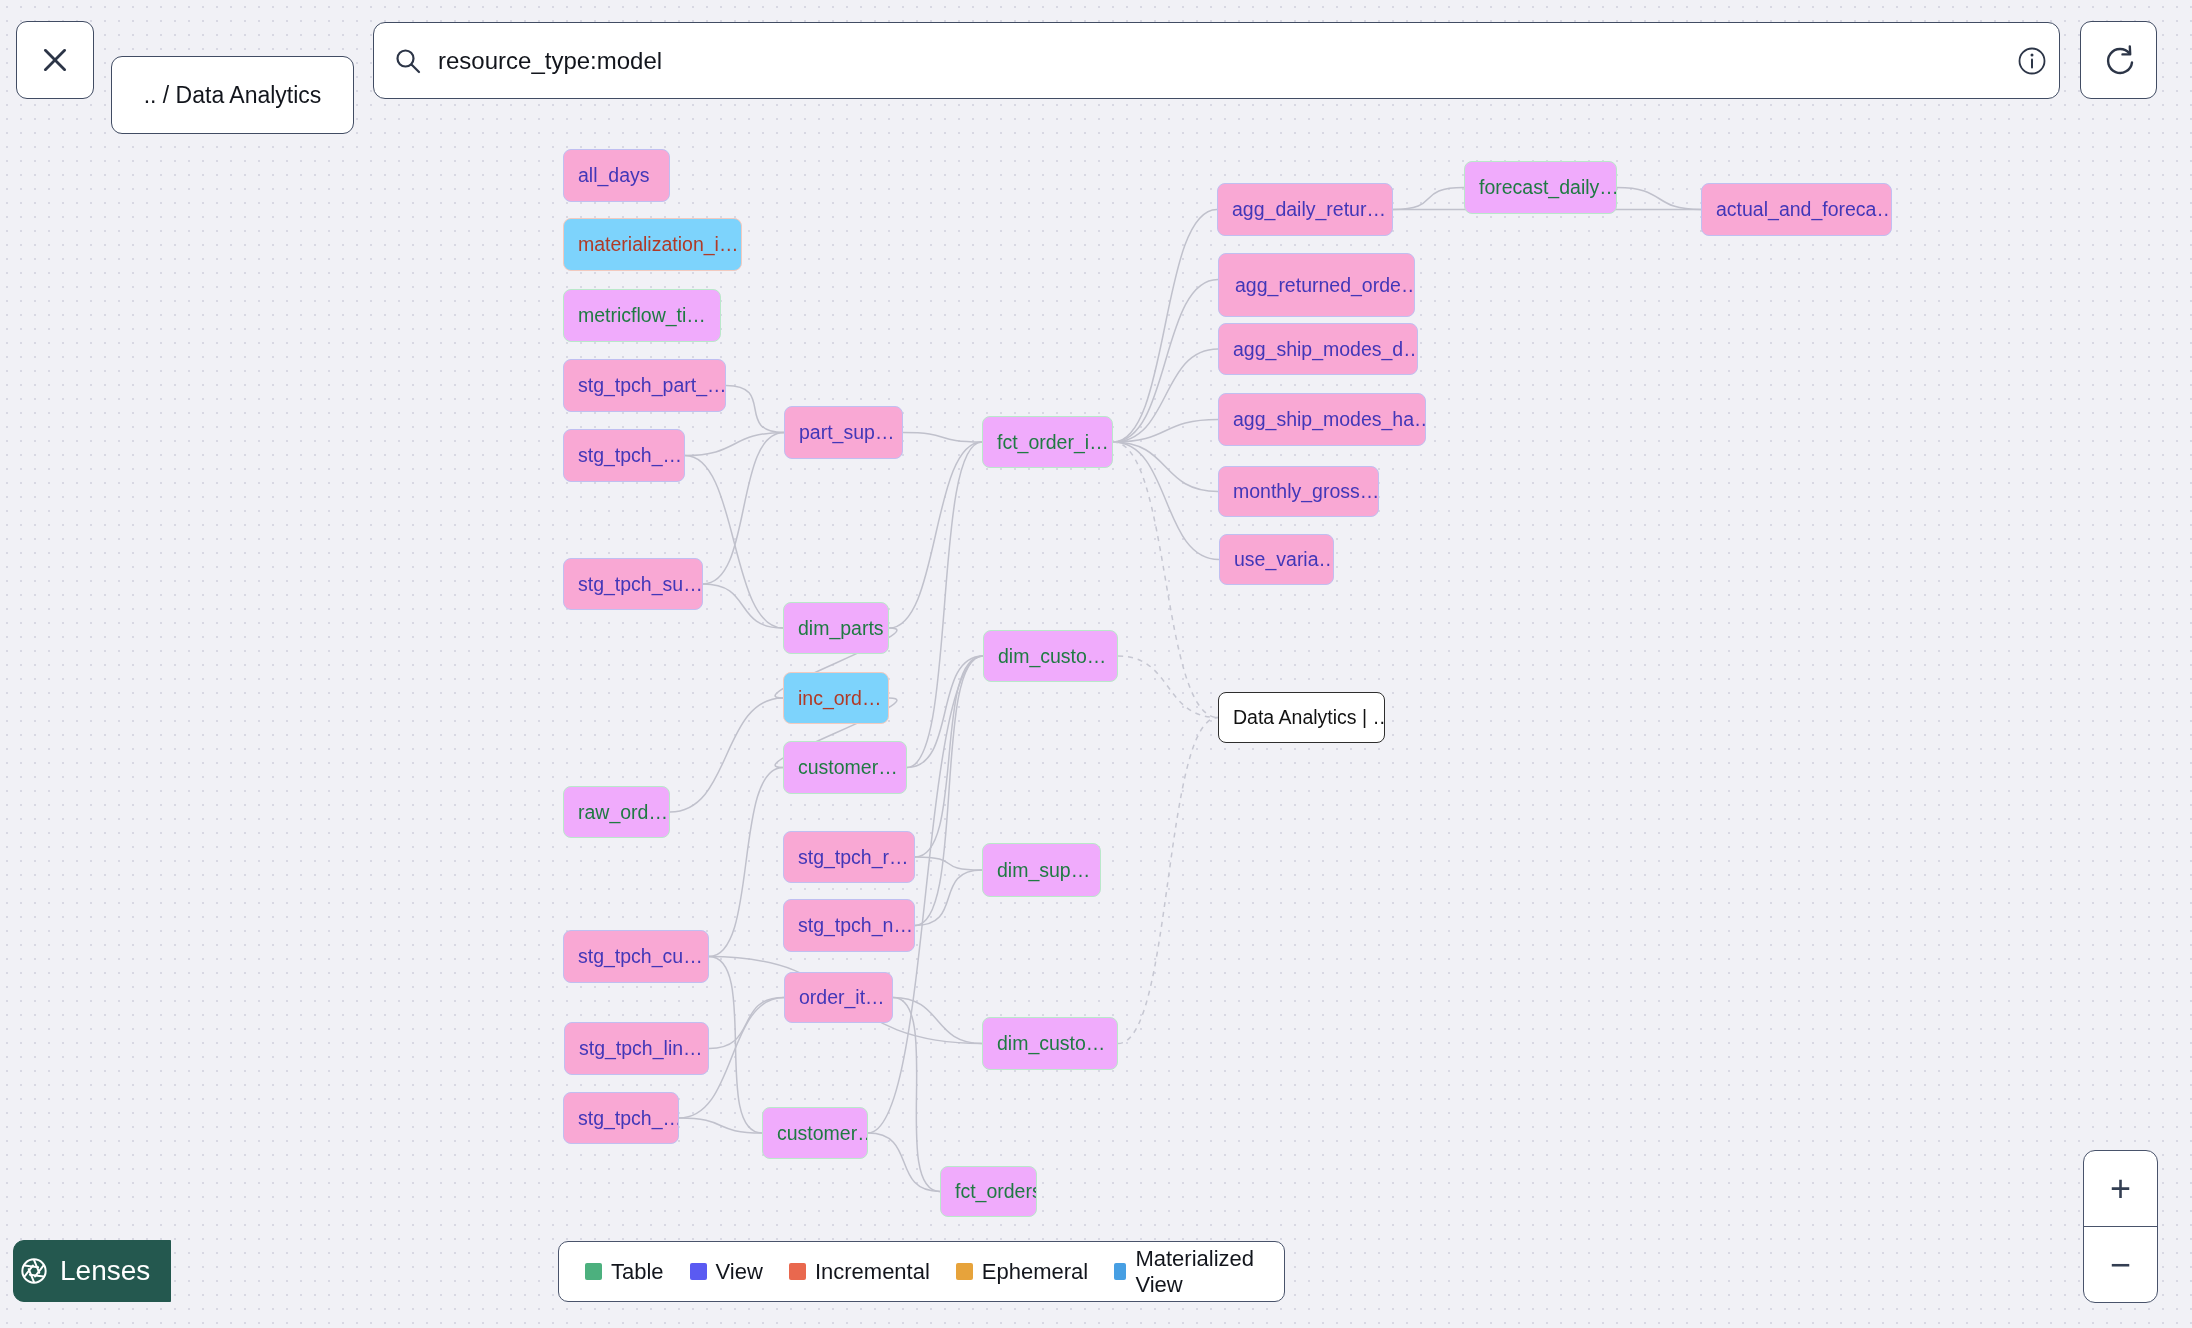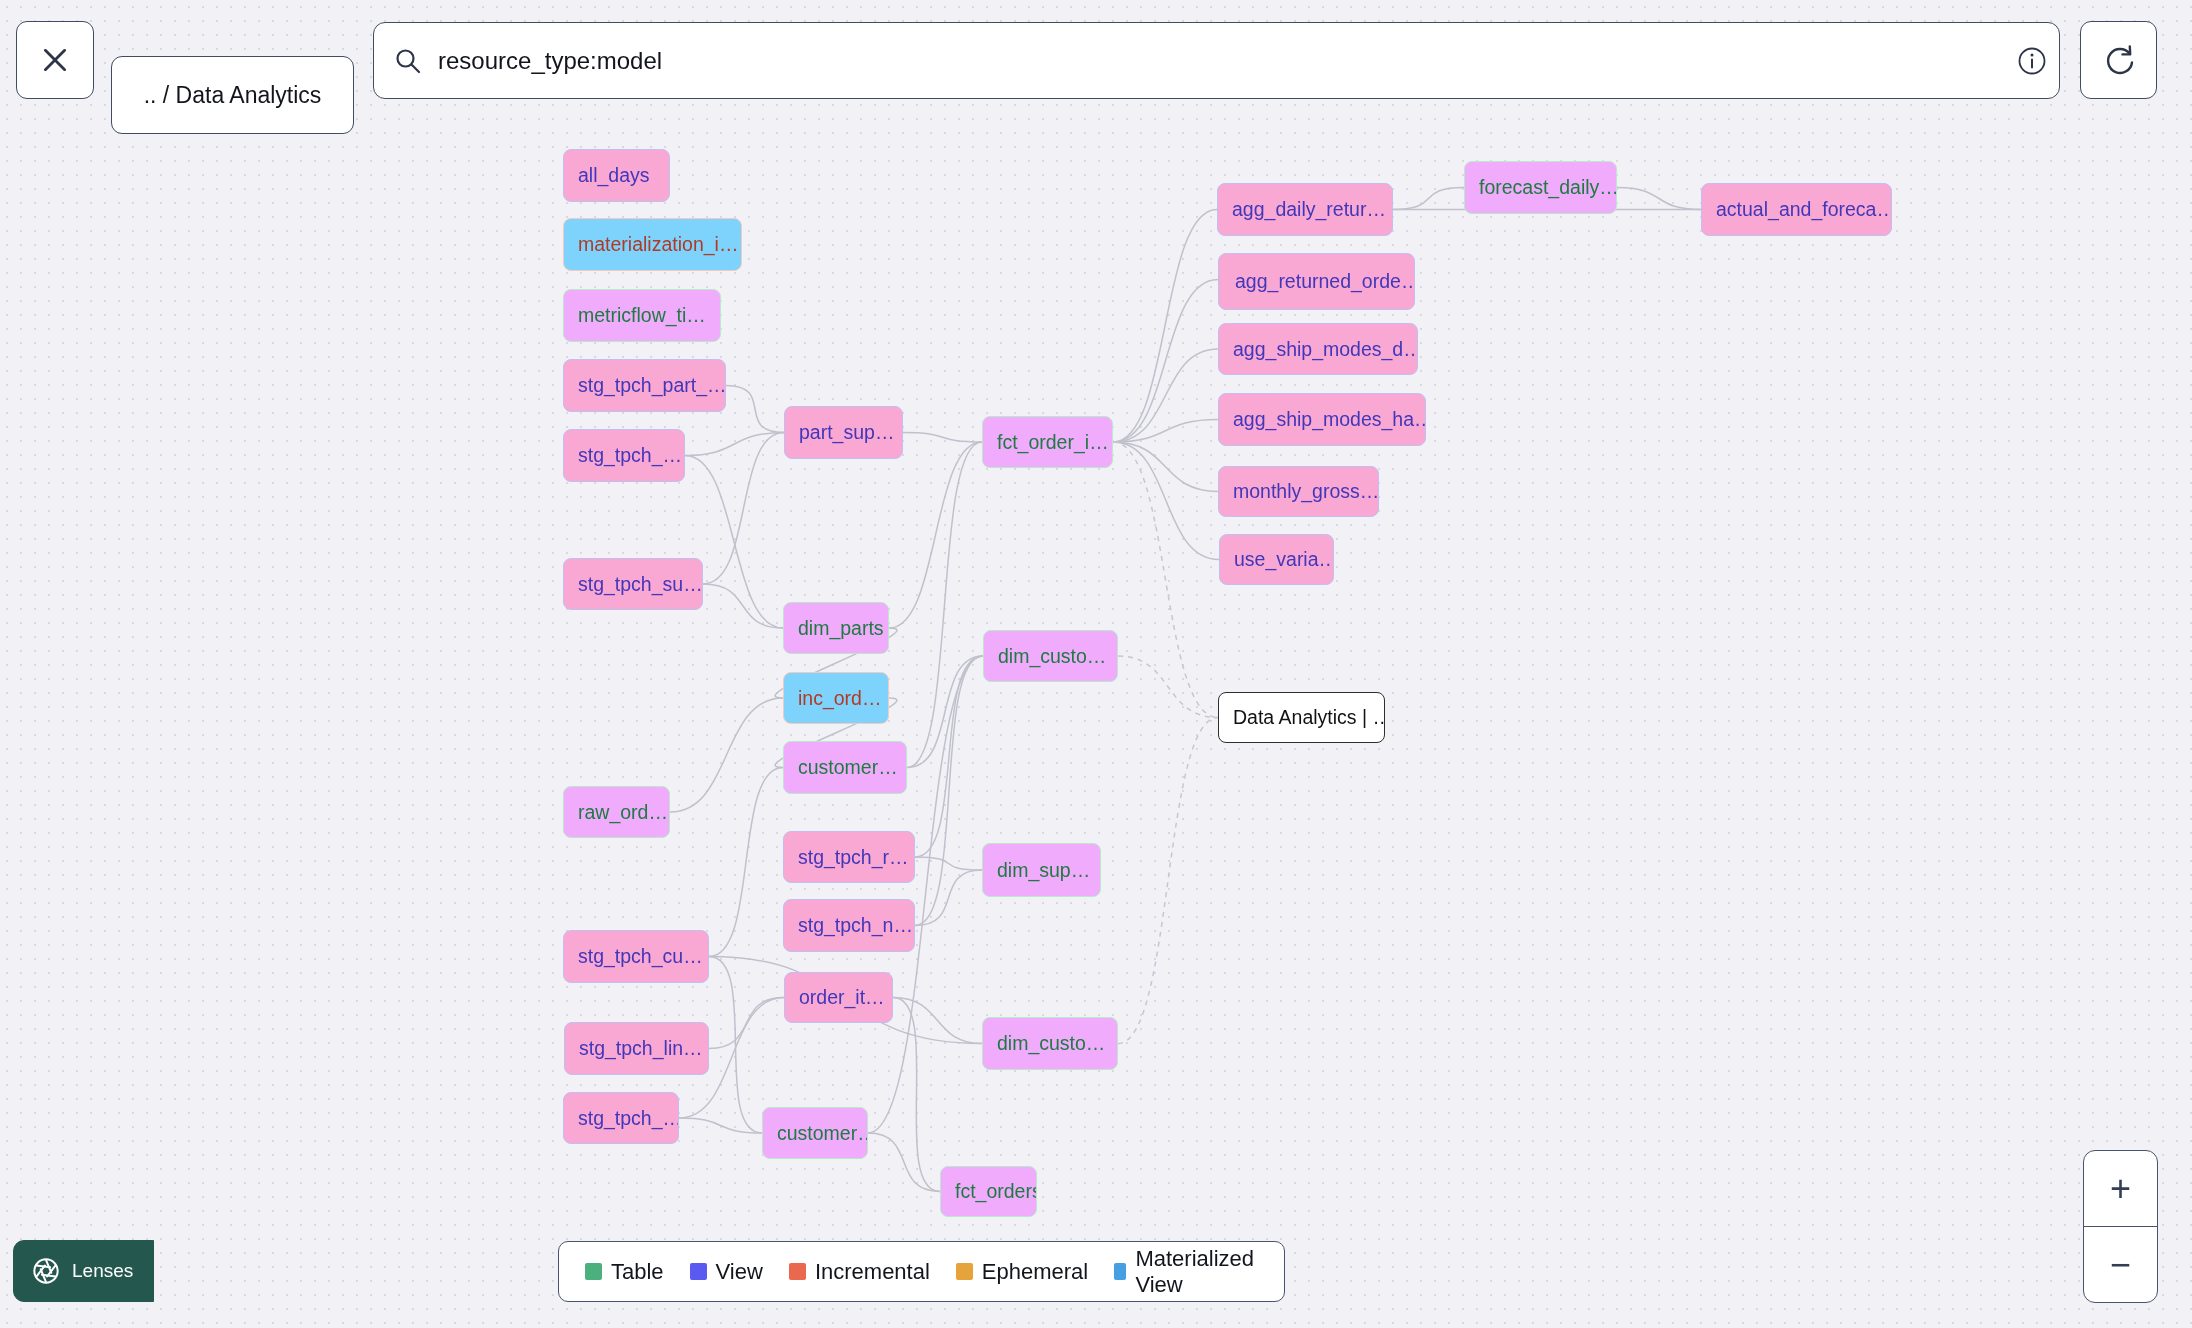--- a/index.html
+++ b/index.html
@@ -46,21 +46,21 @@
   .node.table       { background:#f0abfc; border-color:#b9e8ca; color:#1f7a42; }
   .node.incremental { background:#7dd3fc; border-color:#f2cabf; color:#b03a26; }
   .node.exposure    { background:#ffffff; border-color:#2e2e2e; border-width:1.6px; color:#121212; }
   
   #lens-group {
     position:absolute; left:13px; top:1240px; height:62px;
     display:flex; align-items:stretch; border-radius:11px;
   }
   #lenses-btn {
     background:#24584f; color:#ffffff; display:flex; align-items:center;
-    padding:0 20px 0 18px; border-radius:11px 0 0 11px; font-size:19px; cursor:pointer;
+    padding:0 20px 0 6px; border-radius:11px 0 0 11px; font-size:28px; cursor:pointer;
     border:1.6px solid #24584f;
   }
   #lens-select {
     background:#ffffff; border:1.6px solid #414c63; border-left:none;
     border-radius:0 11px 11px 0; display:flex; align-items:center;
     padding:0 24px; font-size:23px; color:#12151c; cursor:pointer;
   }
   #lens-select .doc { margin-right:16px; }
   #lens-select .chev { margin-left:26px; }
   
@@ -145,21 +145,21 @@
     <div class="node view" style="left: 784px; top: 972px; width: 109px; height: 51px;">order_it…</div>
     <div class="node table" style="left: 762px; top: 1107px; width: 106px; height: 52px;">customer…</div>
     <div class="node table" style="left: 940px; top: 1166px; width: 97px; height: 51px;">fct_orders</div>
     <div class="node table" style="left: 982px; top: 416px; width: 131px; height: 52px;">fct_order_i…</div>
     <div class="node table" style="left: 983px; top: 630px; width: 135px; height: 52px;">dim_custo…</div>
     <div class="node table" style="left: 982px; top: 843px; width: 119px; height: 54px;">dim_sup…</div>
     <div class="node table" style="left: 982px; top: 1017px; width: 136px; height: 53px;">dim_custo…</div>
     <div class="node view" style="left: 1217px; top: 183px; width: 176px; height: 53px;">agg_daily_retur…</div>
     <div class="node table" style="left: 1464px; top: 161px; width: 153px; height: 53px;">forecast_daily…</div>
     <div class="node view" style="left: 1701px; top: 183px; width: 191px; height: 53px;">actual_and_foreca…</div>
-    <div class="node view" style="left: 1218px; top: 253px; width: 197px; height: 57px; padding-left: 16px;">agg_returned_orde…</div>
+    <div class="node view" style="left: 1218px; top: 253px; width: 197px; height: 64px; padding-left: 16px;">agg_returned_orde…</div>
     <div class="node view" style="left: 1218px; top: 323px; width: 200px; height: 52px;">agg_ship_modes_d…</div>
     <div class="node view" style="left: 1218px; top: 393px; width: 208px; height: 53px;">agg_ship_modes_ha…</div>
     <div class="node view" style="left: 1218px; top: 466px; width: 161px; height: 51px;">monthly_gross…</div>
     <div class="node view" style="left: 1219px; top: 534px; width: 115px; height: 51px;">use_varia…</div>
     <div class="node exposure" style="left: 1218px; top: 692px; width: 167px; height: 51px;">Data Analytics | …</div>
   </div>
 
 <div class="tb-btn" id="close-btn">
   <svg width="30" height="30" viewBox="0 0 28 28">
     <line x1="5" y1="5" x2="23" y2="23" class="icon-stroke" style="stroke-width:2.6"></line>

